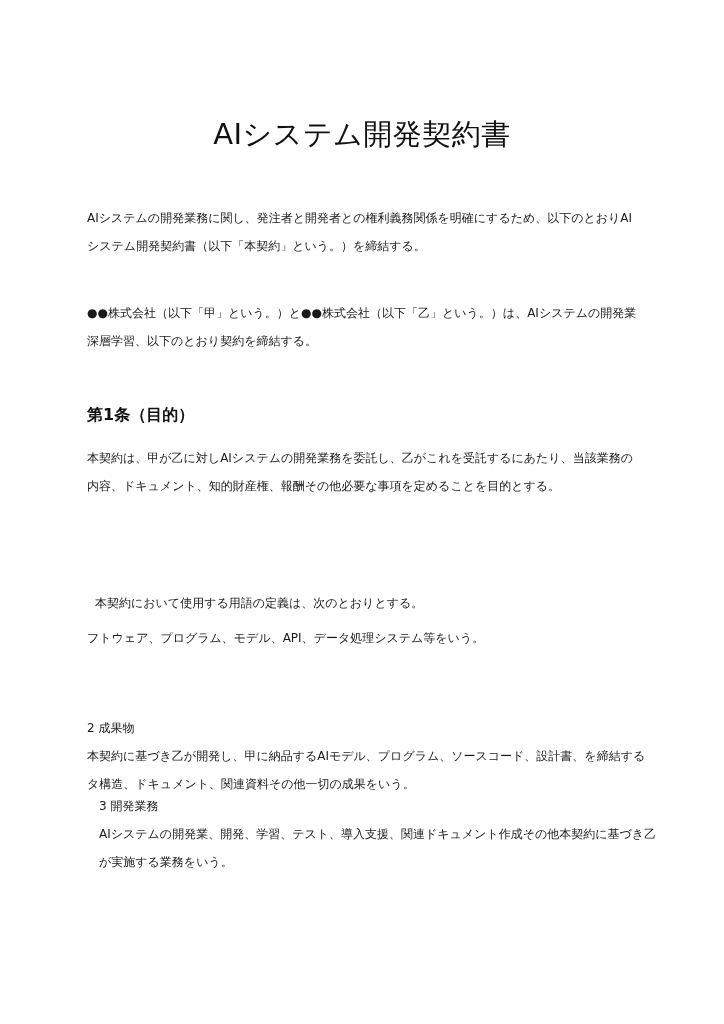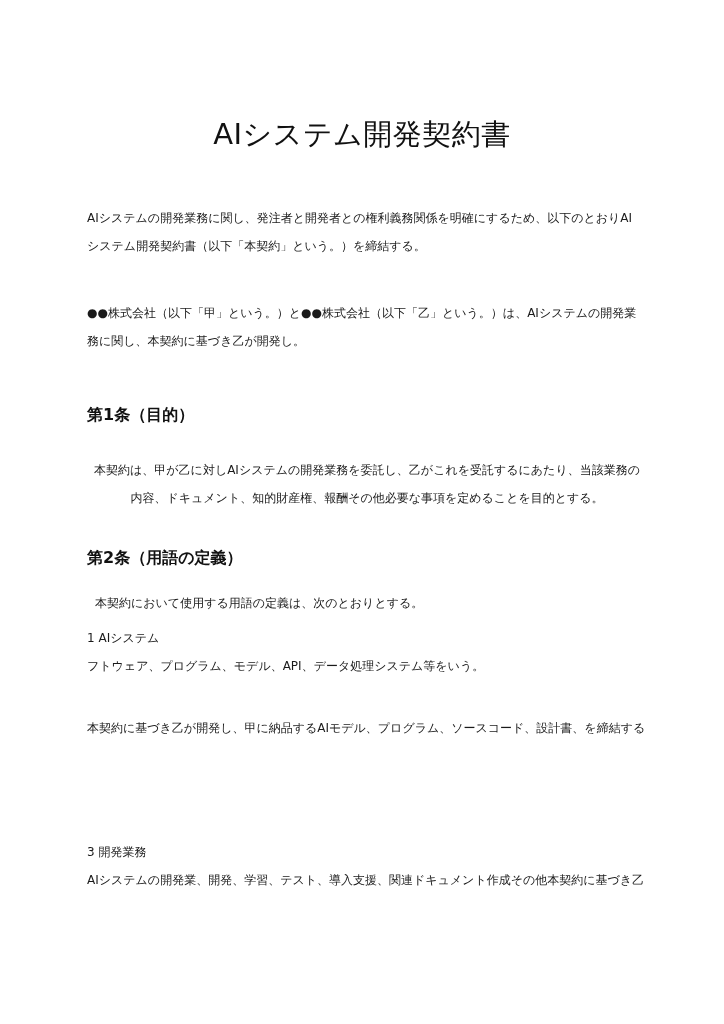--- a/index.html
+++ b/index.html
@@ -66,43 +66,44 @@
 
   <div class="title">AIシステム開発契約書</div>
 
   <div class="block" style="top:204px;">
     <span class="line">AIシステムの開発業務に関し、発注者と開発者との権利義務関係を明確にするため、以下のとおりAI</span>
     <span class="line">システム開発契約書（以下「本契約」という。）を締結する。</span>
   </div>
 
   <div class="block" style="top:299px;">
     <span class="line">●●株式会社（以下「甲」という。）と●●株式会社（以下「乙」という。）は、AIシステムの開発業</span>
-    <span class="line">務に関し、本契約に基づき乙が開発し。</span>
+    <span class="line">深層学習、以下のとおり契約を締結する。</span>
   </div>
 
   <div class="heading" style="top:403px;">第1条（目的）</div>
 
-  <div class="block" style="top:456px;text-align:center;">
+  <div class="block" style="top:444px;">
     <span class="line">本契約は、甲が乙に対しAIシステムの開発業務を委託し、乙がこれを受託するにあたり、当該業務の</span>
     <span class="line">内容、ドキュメント、知的財産権、報酬その他必要な事項を定めることを目的とする。</span>
   </div>
 
-  <div class="heading" style="top:546px;">第2条（用語の定義）</div>
 
   <div class="block" style="top:589px;margin-left:8px;">
     <span class="line">本契約において使用する用語の定義は、次のとおりとする。</span>
   </div>
 
   <div class="block" style="top:624px;">
-    <span class="term-label">1 AIシステム</span>
     <span class="line">フトウェア、プログラム、モデル、API、データ処理システム等をいう。</span>
   </div>
 
   <div class="block" style="top:714px;">
+    <span class="term-label">2 成果物</span>
     <span class="line">本契約に基づき乙が開発し、甲に納品するAIモデル、プログラム、ソースコード、設計書、を締結する</span>
+    <span class="line">タ構造、ドキュメント、関連資料その他一切の成果をいう。</span>
   </div>
 
-  <div class="block" style="top:838px;">
+  <div class="block" style="top:792px;margin-left:12px;">
     <span class="term-label">3 開発業務</span>
     <span class="line">AIシステムの開発業、開発、学習、テスト、導入支援、関連ドキュメント作成その他本契約に基づき乙</span>
+    <span class="line">が実施する業務をいう。</span>
   </div>
 
 </div>
 
 </body></html>

